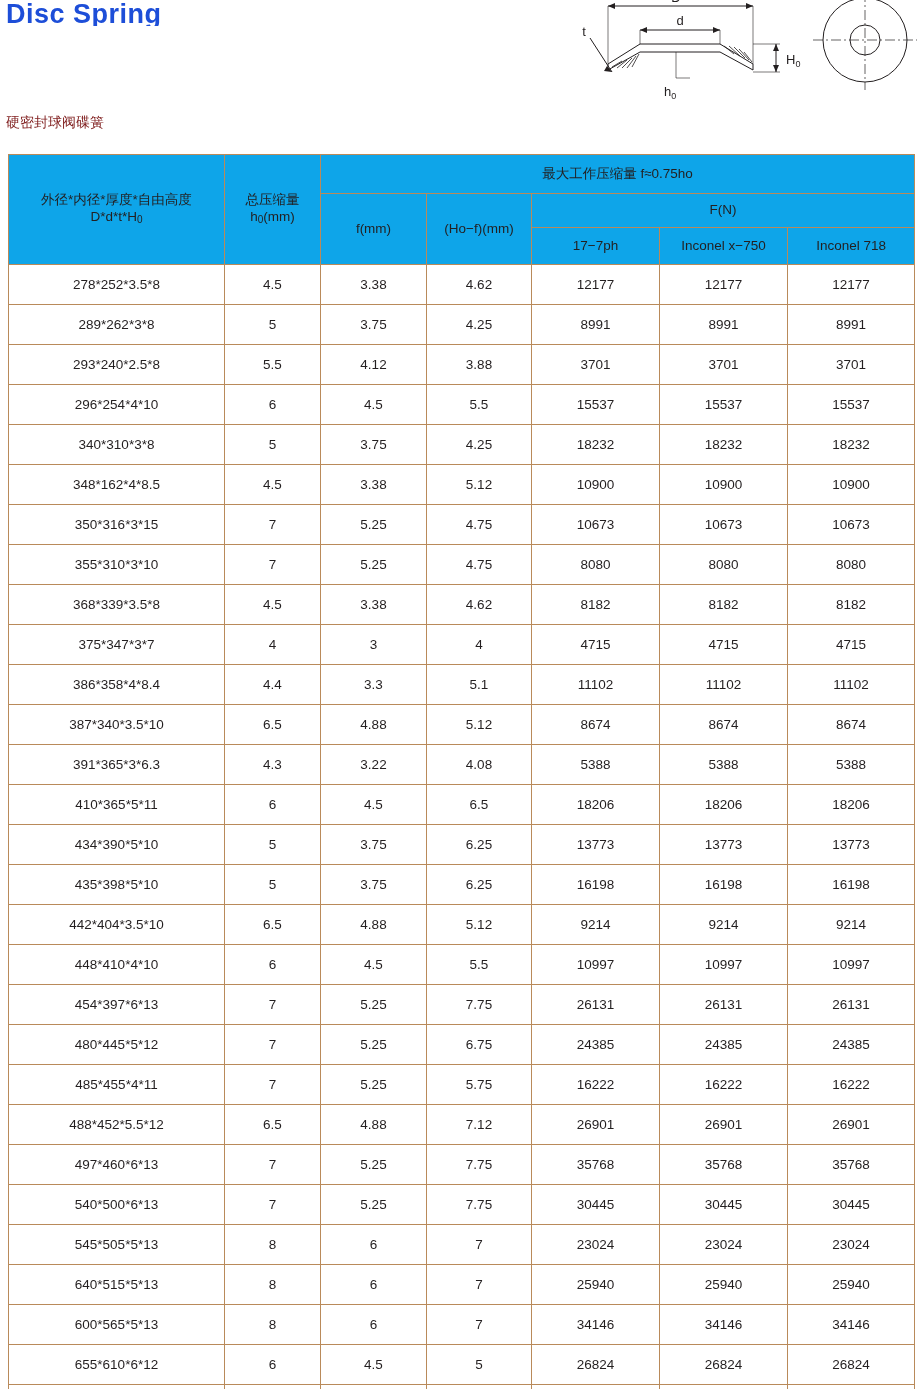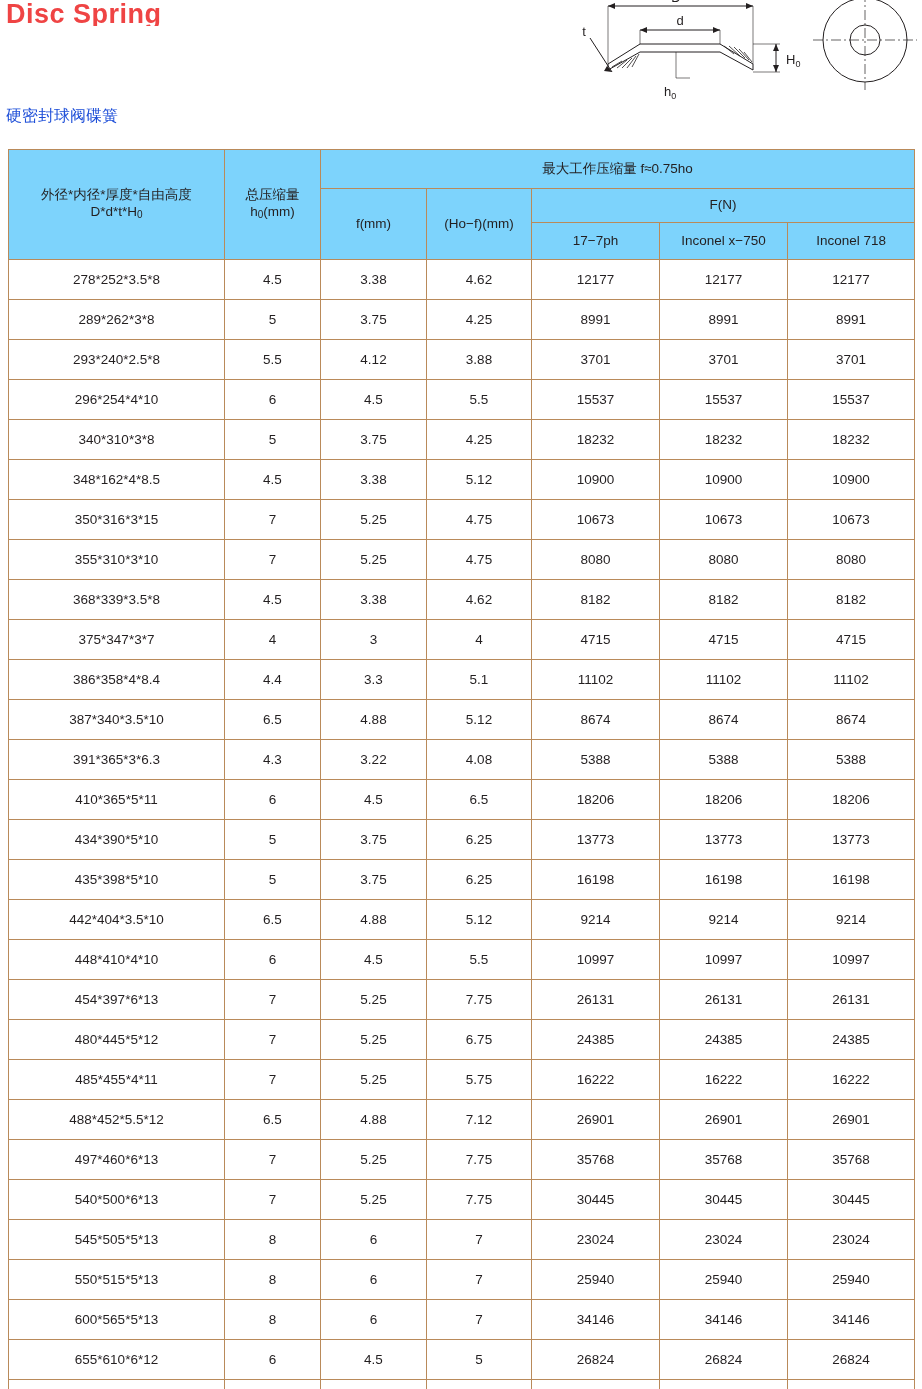--- a/index.html
+++ b/index.html
@@ -16,32 +16,32 @@
     overflow: hidden;
   }
   .page {
     width: 922px;
     position: relative;
   }
   .title {
     font-size: 27px;
     font-weight: bold;
     letter-spacing: 0.5px;
-    margin: 0 0 4px 6px;
+    margin: 0 0 12px 6px;
     padding-top: 0px;
     line-height: 28px;
-    color: #ef4444;
+    color: #1d4ed8;
     height: 26px;
     overflow: hidden;
   }
   .subtitle {
-    font-size: 16px;
+    font-size: 14px;
     margin: 0 0 12px 6px;
     padding-top: 76px;
-    color: #1d4ed8;
+    color: #7f1d1d;
   }
   .diagram {
     position: absolute;
     top: -8px;
     left: 528px;
     width: 390px;
     height: 120px;
   }
   table.spec {
     border-collapse: collapse;
@@ -51,21 +51,21 @@
   }
   table.spec th, table.spec td {
     border: 1px solid #b98a5a;
     text-align: center;
     vertical-align: middle;
     font-size: 13.5px;
     color: #231f20;
     padding: 0;
   }
   thead th {
-    background: #7dd3fc;
+    background: #0ea5e9;
     font-weight: normal;
     line-height: 1.25;
   }
   tbody td {
     height: 39px;
     background: #ffffff;
   }
   .col1 { width: 216px; }
   .col2 { width: 96px; }
   .col3 { width: 106px; }
@@ -403,21 +403,21 @@
         <tr>
           <td class="cell-spec">545*505*5*13</td>
           <td>8</td>
           <td>6</td>
           <td>7</td>
           <td>23024</td>
           <td>23024</td>
           <td>23024</td>
         </tr>
         <tr>
-          <td class="cell-spec">550*515*5*13</td>
+          <td class="cell-spec">640*515*5*13</td>
           <td>8</td>
           <td>6</td>
           <td>7</td>
           <td>25940</td>
           <td>25940</td>
           <td>25940</td>
         </tr>
         <tr>
           <td class="cell-spec">600*565*5*13</td>
           <td>8</td>

